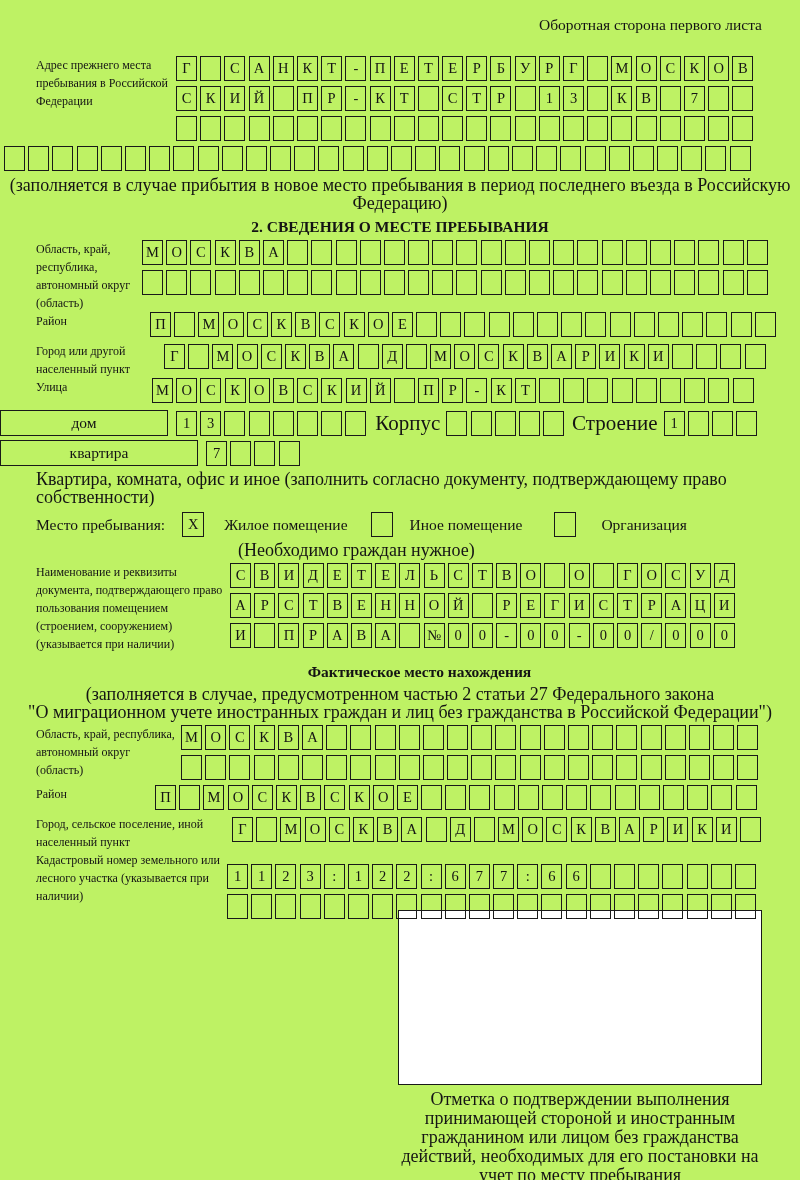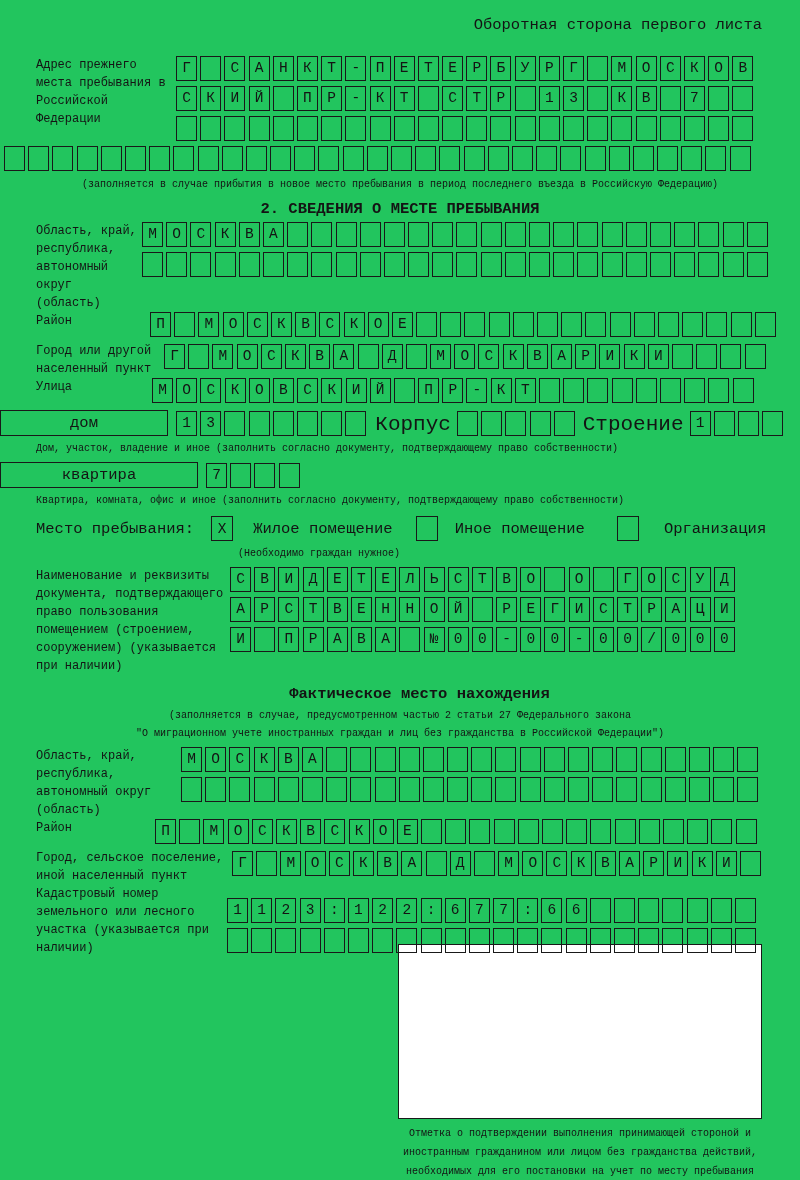--- a/index.html
+++ b/index.html
@@ -1,31 +1,31 @@
 <!DOCTYPE html>
 <html><head>
 <meta charset="utf-8">
 <style>
   html,body{margin:0;padding:0;background:#fff;}
   .page{
-    position:relative;width:800px;height:1180px;background:#22c55e;color:#141414;
-    font-family:Liberation Mono, monospace;overflow:hidden;
+    position:relative;width:800px;height:1180px;background:#bef264;color:#141414;
+    font-family:Liberation Serif, serif;overflow:hidden;
   }
   .top-note{ text-align:right; padding:16px 38px 0 0; font-size:15.5px; }
   .field{ display:flex; align-items:flex-start; margin-left:36px; }
   .label{ font-size:12px; line-height:18px; flex:0 0 auto; }
   .cellcol{ flex:0 0 auto; margin-left:4px; }
   .cellrow{ display:flex; gap:3.2px; margin-bottom:5px; }
   .cell{
     width:21px;height:25px;flex:0 0 auto;box-sizing:border-box;
     border:1.6px solid #191919;display:flex;align-items:center;justify-content:center;
     font-size:14.5px;line-height:1;
   }
   .fullrow{ margin-left:4px; margin-top:0; }
-  .caption{ font-size:10px; line-height:18px; }
+  .caption{ font-size:18px; line-height:18px; }
   .caption.center{ text-align:center; margin-top:1px; }
   .heading{ text-align:center; font-weight:bold; font-size:15.5px; margin-top:6px; margin-bottom:4px; }
   .w136{width:136px;} .w102{width:102px;} .w110{width:110px;} .w124{width:124px;}
   .w112{width:112px;} .w190{width:190px;} .w141{width:141px;} .w115{width:115px;}
   .w192{width:192px;} .w187{width:187px;}
   .mt22{margin-top:22px;} .mt4{margin-top:4px;} .mt2{margin-top:2px;}
   .inline-row{ display:flex; align-items:flex-end; margin-bottom:4px; }
   .namedbox{
     box-sizing:border-box;border:1.6px solid #191919;height:26px;
     display:flex;align-items:center;justify-content:center;font-size:15.5px;flex:0 0 auto;
@@ -359,21 +359,20 @@
         <span class="cell"></span>
       </div>
     <span class="inline-label" style="margin-left:8px;">Строение</span>
     <div class="cellrow" style="margin:0;">
         <span class="cell">1</span>
         <span class="cell"></span>
         <span class="cell"></span>
         <span class="cell"></span>
       </div>
   </div>
-  <div class="caption note-left">Дом, участок, владение и иное (заполнить согласно документу, подтверждающему право собственности)</div>
 
   <div class="inline-row">
     <div class="namedbox kv-box">квартира</div>
     <div class="cellrow" style="margin:0 0 0 8px;">
         <span class="cell">7</span>
         <span class="cell"></span>
         <span class="cell"></span>
         <span class="cell"></span>
       </div>
   </div>

